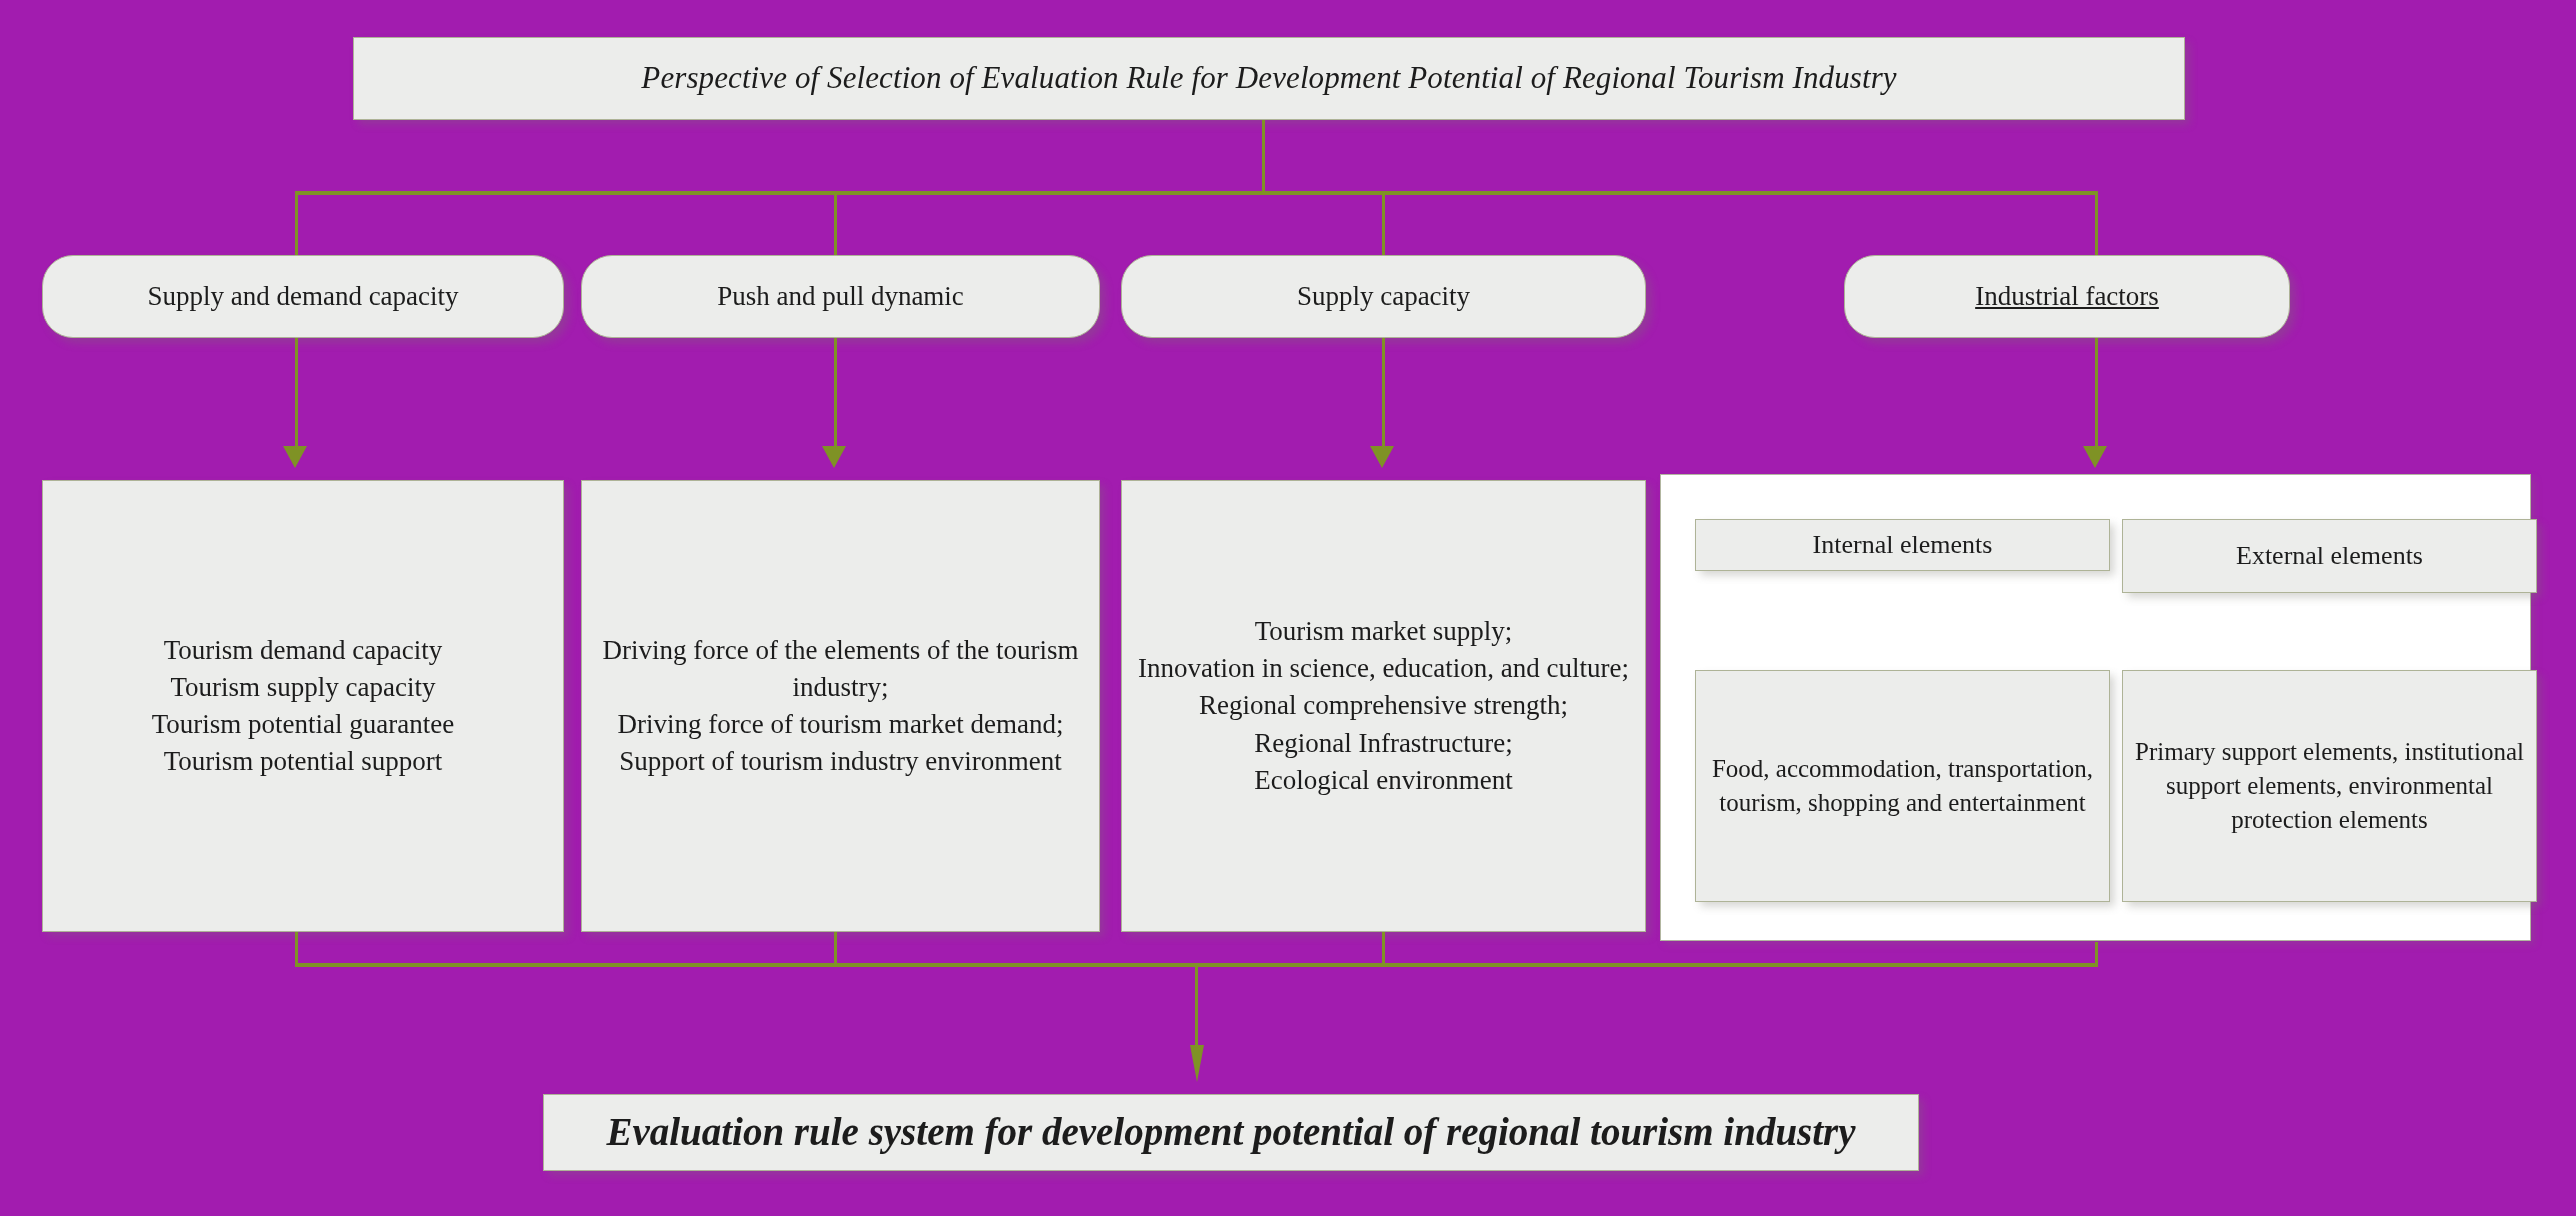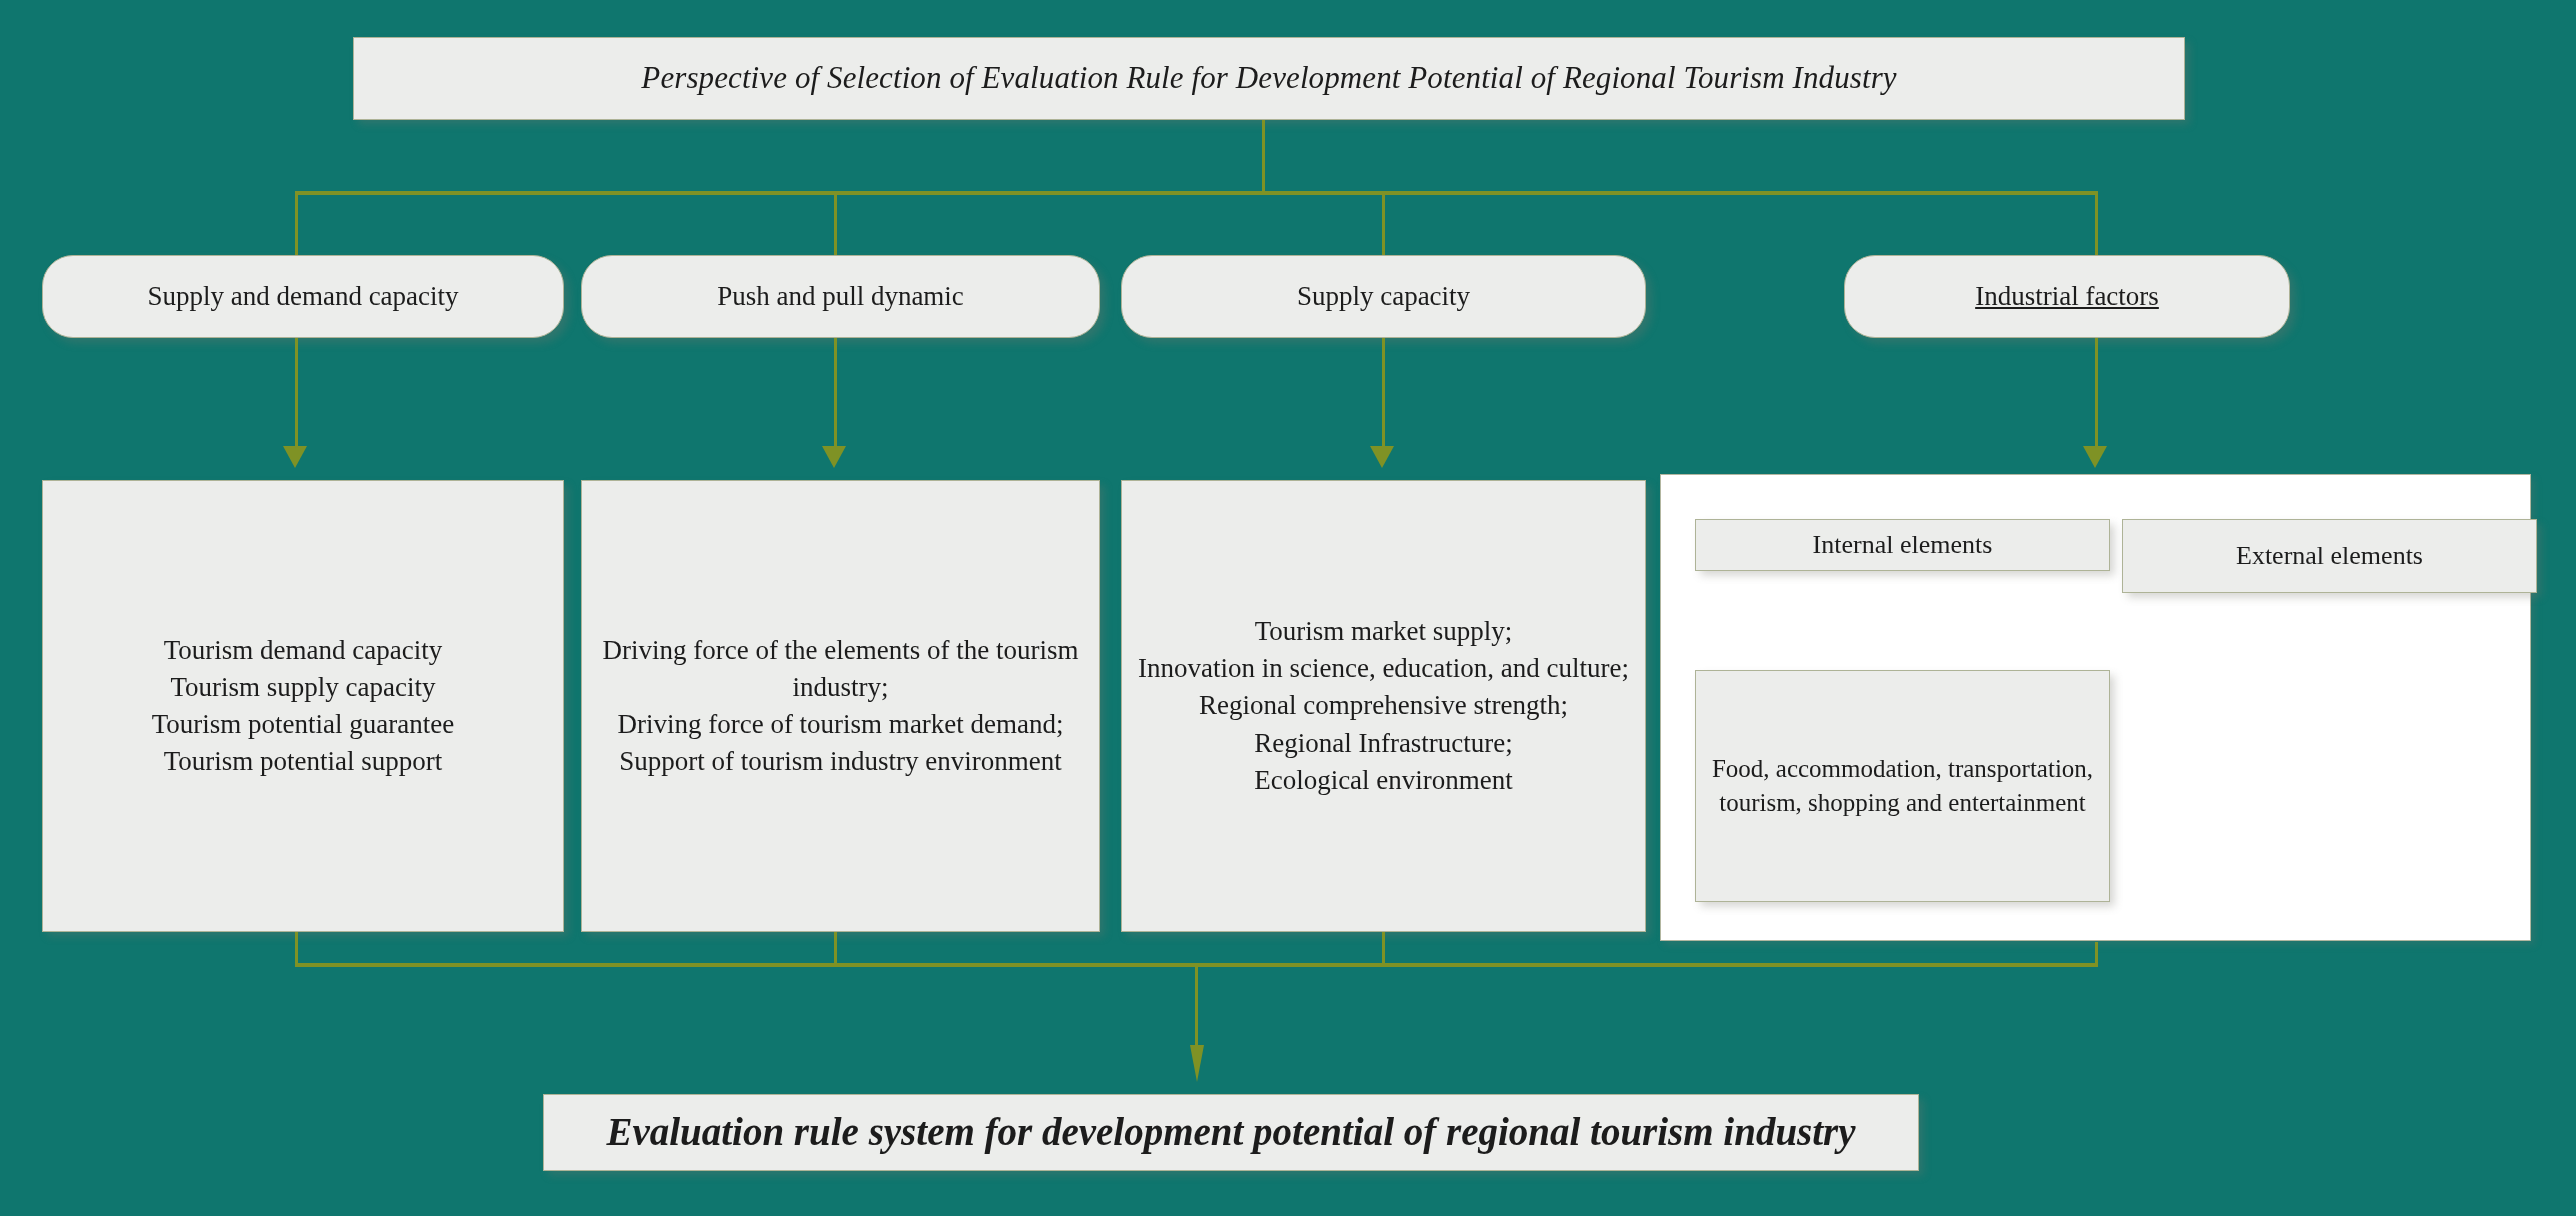--- a/index.html
+++ b/index.html
@@ -5,21 +5,21 @@
 <style>
   html, body {
     margin: 0;
     padding: 0;
     background: #ffffff;
   }
   #stage {
     position: relative;
     width: 2576px;
     height: 1217px;
-    background: #0f766e;
+    background: #a21caf;
     font-family: "Liberation Serif", "DejaVu Serif", serif;
     color: #1c1c1c;
     overflow: hidden;
   }
 
   
   .box {
     position: absolute;
     box-sizing: border-box;
     background: #ecedeb;
@@ -165,20 +165,23 @@
   </div>
 
   <div class="box sub-head" style="left:2122px; top:519px; width:415px; height:74px;">
     <span class="inner">External elements</span>
   </div>
 
   <div class="box sub-body" style="left:1695px; top:670px; width:415px; height:232px;">
     <span class="inner">Food, accommodation, transportation, tourism, shopping and entertainment</span>
   </div>
 
+  <div class="box sub-body" style="left:2122px; top:670px; width:415px; height:232px;">
+    <span class="inner">Primary support elements, institutional support elements, environmental protection elements</span>
+  </div>
 
   <div class="conn conn-v" style="left:295px; top:932px; height:34px;"></div>
   <div class="conn conn-v" style="left:834px; top:932px; height:34px;"></div>
   <div class="conn conn-v" style="left:1382px; top:932px; height:34px;"></div>
   <div class="conn conn-v" style="left:2095px; top:942px; height:25px;"></div>
 
   <div class="conn conn-h" style="left:295px; top:963px; width:1803px;"></div>
 
   <div class="conn conn-v" style="left:1195px; top:963px; height:86px;"></div>
   <div class="arrow-slim" style="left:1190px; top:1045px;"></div>

